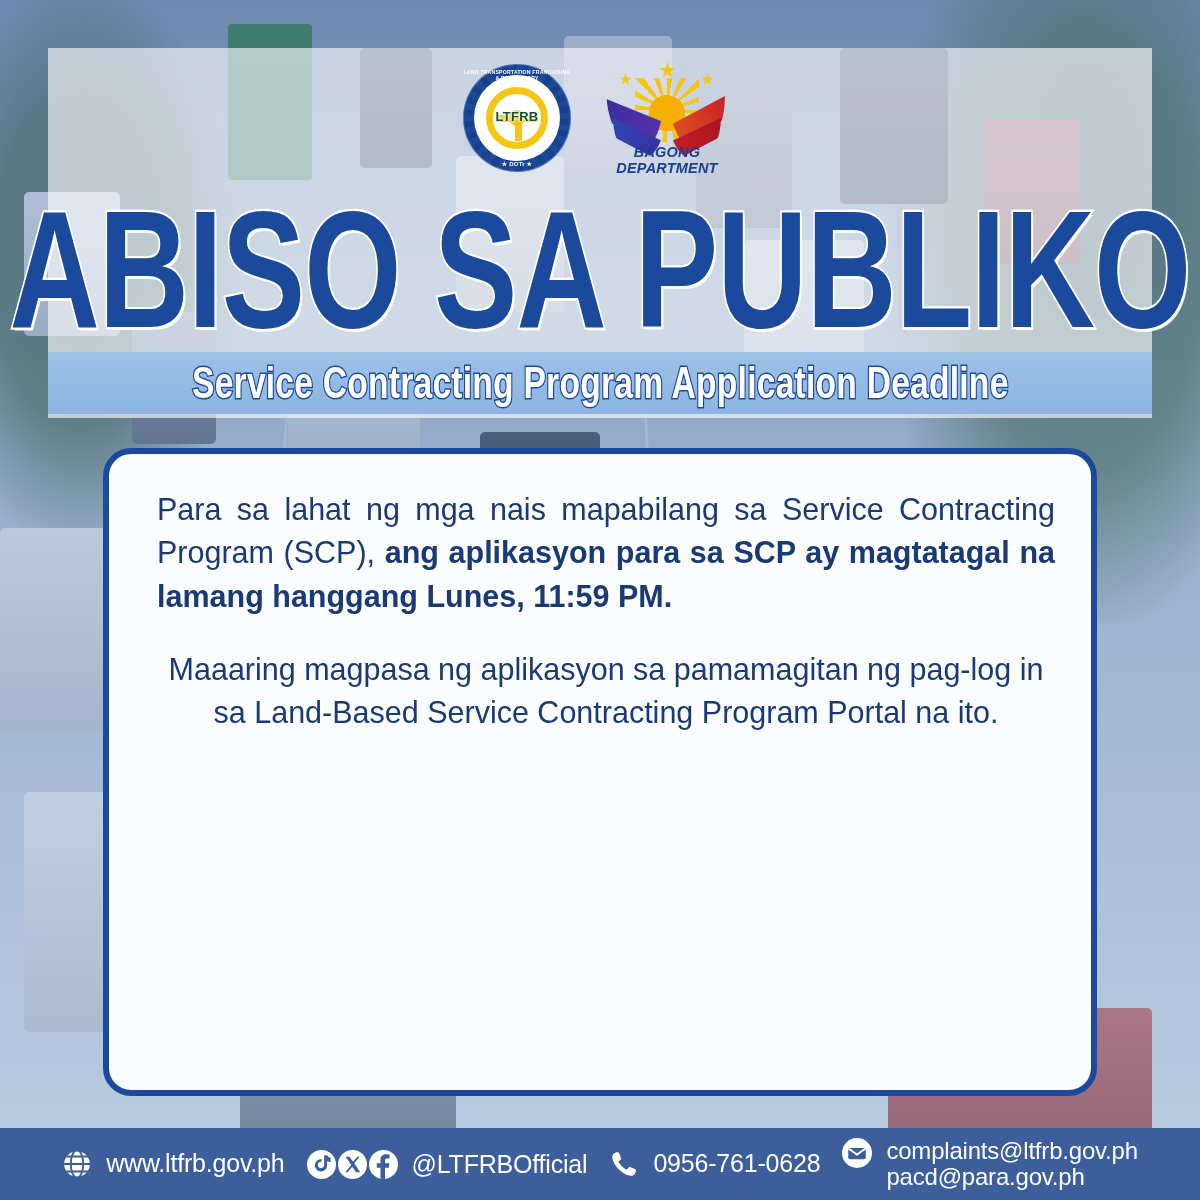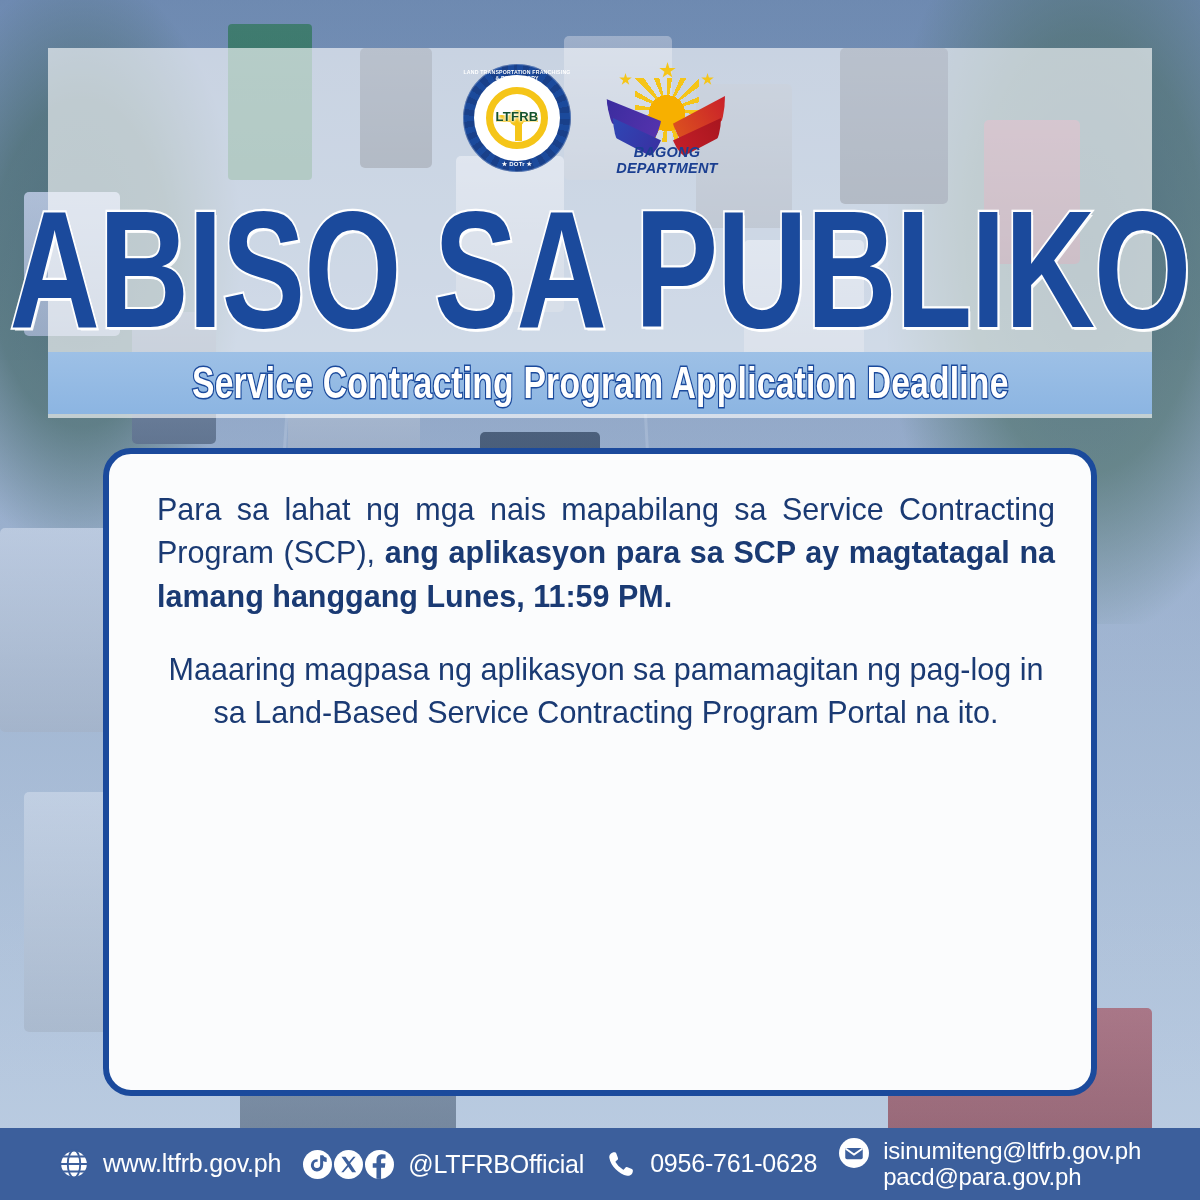--- a/index.html
+++ b/index.html
@@ -385,18 +385,18 @@
     <span class="ftxt">0956-761-0628</span>
   </div>
 
   <div class="fgroup">
     <svg class="ficon" viewBox="0 0 24 24">
       <circle cx="12" cy="12" r="12" fill="#fff"></circle>
       <rect x="5" y="8" width="14" height="9" rx="1.4" fill="#3c5f9c"></rect>
       <path d="M5.4 8.6 12 13.3l6.6-4.7" fill="none" stroke="#fff" stroke-width="1.5"></path>
     </svg>
     <div class="mail-col">
-      <span class="ftxt small">isinumiteng@ltfrb.gov.ph</span>
+      <span class="ftxt small">complaints@ltfrb.gov.ph</span>
       <span class="ftxt small">pacd@para.gov.ph</span>
     </div>
   </div>
 
 </div>
 
 </body></html>

